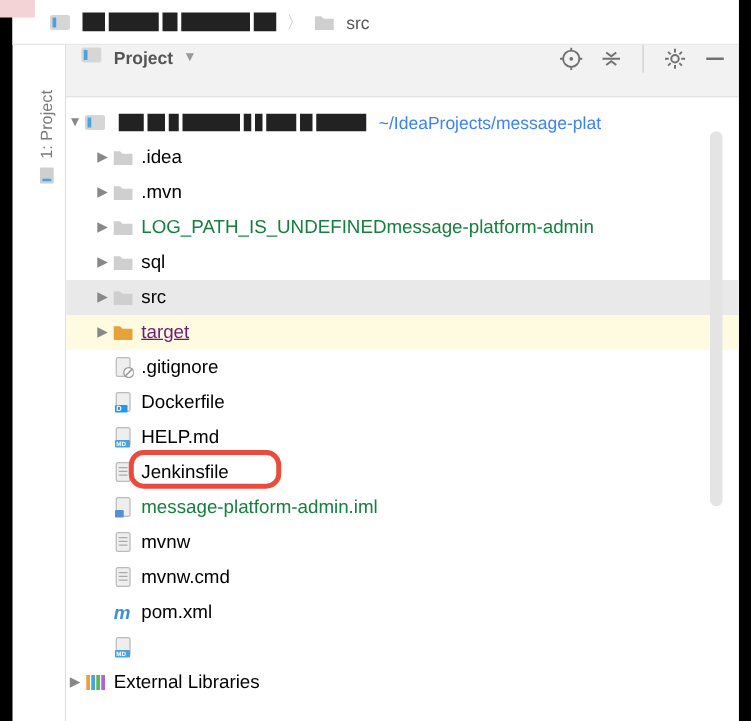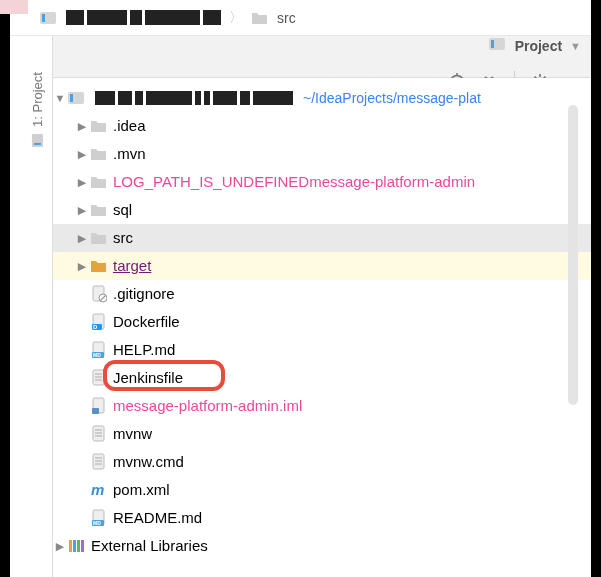--- a/index.html
+++ b/index.html
@@ -80,24 +80,23 @@
     bottom: 0;
     display: flex;
     flex-direction: column;
     border-left: 1px solid #ddd;
   }
   .project-toolbar {
     height: 42px;
     background: #f2f2f2;
     border-bottom: 1px solid #ddd;
     display: flex;
-    align-items: flex-end;
+    align-items: flex-start;
     padding: 0 10px 0 12px;
     gap: 8px;
-    flex-direction: column;
   }
   .project-toolbar .title {
     display: flex;
     align-items: center;
     gap: 8px;
     font-weight: 600;
     color: #555;
   }
   .project-toolbar .title .dropdown-arrow { color: #999; font-size: 11px; }
   .project-toolbar .spacer { flex: 1; }
@@ -131,21 +130,21 @@
   .tree-row.level1 { padding-left: 22px; }
   .tree-row .file-icon {
     width: 20px;
     display: inline-flex;
     justify-content: center;
     margin-right: 4px;
   }
   .tree-row.selected { background: #e9e9e9; }
   .tree-row.target-row { background: #fffbe0; }
   .tree-row.target-row .label { color: #701a75; text-decoration: underline; }
-  .olive .label { color: #ec4899; }
+  .olive .label { color: #15803d; }
   .label { color: #000000; }
   .muted { color: #3b82f6; font-size: 14px; margin-left: 6px; }
   .redacted-inline {
     display: inline-block;
     height: 15px;
     vertical-align: middle;
     margin: 0 4px;
   }
   
   .callout {
@@ -431,21 +430,20 @@
           </div>
           <div class="tree-row level1">
             <span class="arrow"></span>
             <span class="file-icon">
               <svg width="16" height="18" viewBox="0 0 16 18">
                 <rect x="2" y="1" width="11" height="15" rx="1.5" fill="#eee" stroke="#bbb"></rect>
                 <rect x="1" y="11" width="12" height="6" rx="1" fill="#4aa3df"></rect>
                 <text x="2" y="16" font-size="5" fill="#fff" font-weight="700">MD</text>
               </svg>
             </span>
-            <span class="label">README.md</span>
           </div>
         </div>
 
       <div class="tree-row level0">
         <span class="arrow">▶</span>
         <span class="file-icon">
           <svg width="18" height="16" viewBox="0 0 18 16">
               <rect x="1" y="2" width="3" height="12" fill="#e7a23b"></rect>
               <rect x="5" y="2" width="3" height="12" fill="#4aa3df"></rect>
               <rect x="9" y="2" width="3" height="12" fill="#5cb85c"></rect>

